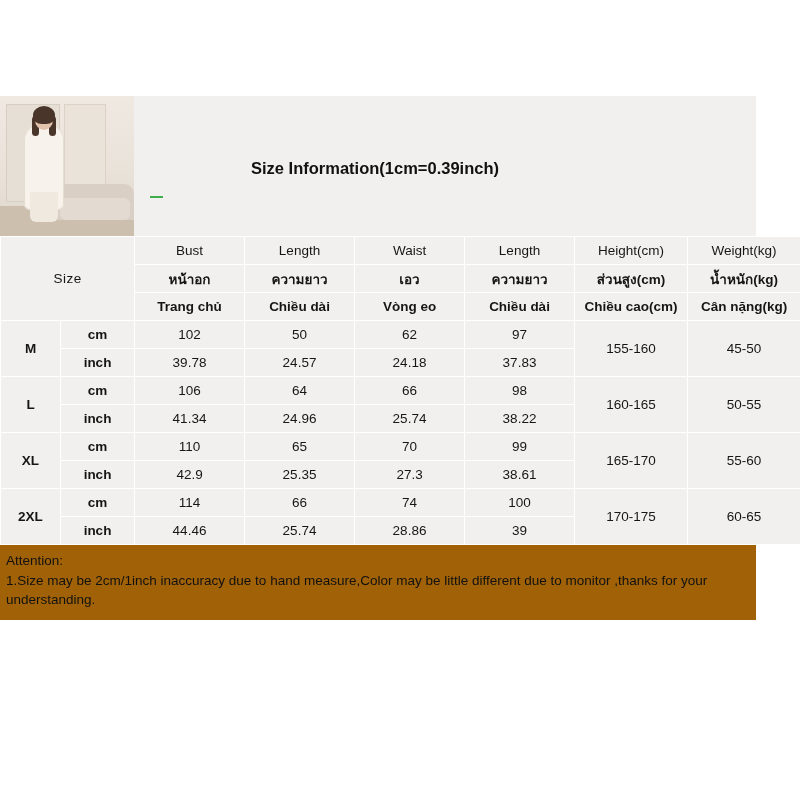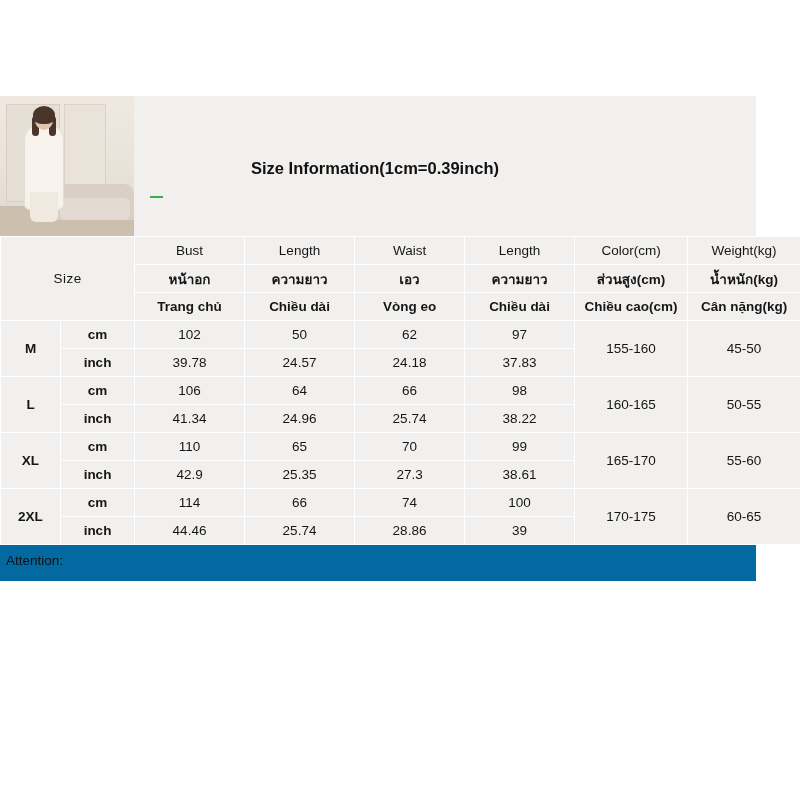--- a/index.html
+++ b/index.html
@@ -164,21 +164,21 @@
     letter-spacing: 0.5px;
   }
   .unit-cell {
     font-weight: bold;
     font-size: 13.5px;
   }
   .hw-cell { font-size: 13.5px; }
 
   
   .attention {
-    background: #0369a1;
+    background: #a16207;
     padding: 6px 6px 10px 6px;
     font-size: 13.5px;
     line-height: 1.45;
     color: #111;
   }
   .attention div { white-space: normal; }
 </style>
 </head>
 <body>
 
@@ -218,21 +218,21 @@
           <col class="col-weight">
       </colgroup>
       <tbody>
 
         <tr>
           <td class="size-word" rowspan="3" colspan="2">Size</td>
           <td class="head-cell">Bust</td>
           <td class="head-cell">Length</td>
           <td class="head-cell">Waist</td>
           <td class="head-cell">Length</td>
-          <td class="head-cell">Color(cm)</td>
+          <td class="head-cell">Height(cm)</td>
           <td class="head-cell">Weight(kg)</td>
         </tr>
 
         <tr>
           <td class="head-cell sub">หน้าอก</td>
           <td class="head-cell sub">ความยาว</td>
           <td class="head-cell sub">เอว</td>
           <td class="head-cell sub">ความยาว</td>
           <td class="head-cell sub">ส่วนสูง(cm)</td>
           <td class="head-cell sub">น้ำหนัก(kg)</td>
@@ -316,16 +316,17 @@
           <td>44.46</td>
           <td>25.74</td>
           <td>28.86</td>
           <td>39</td>
         </tr>
       </tbody>
     </table>
 
     <div class="attention">
       <div>Attention:</div>
+      <div>1.Size may be 2cm/1inch inaccuracy due to hand measure,Color may be little different due to monitor ,thanks for your understanding.</div>
     </div>
 
   </div>
 </div>
 
 </body></html>

